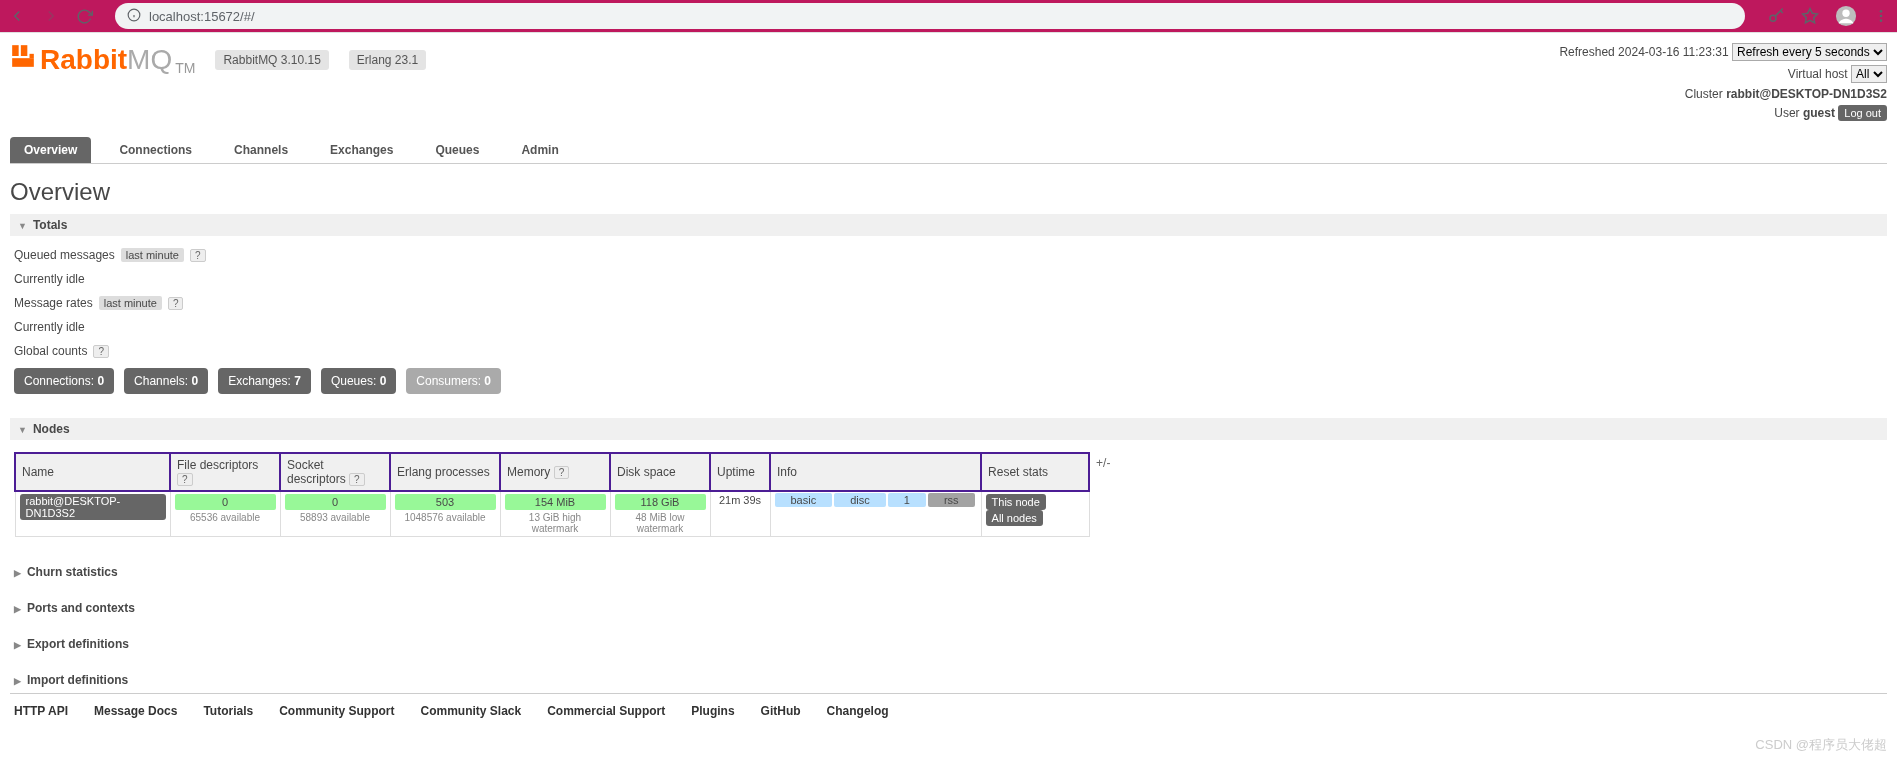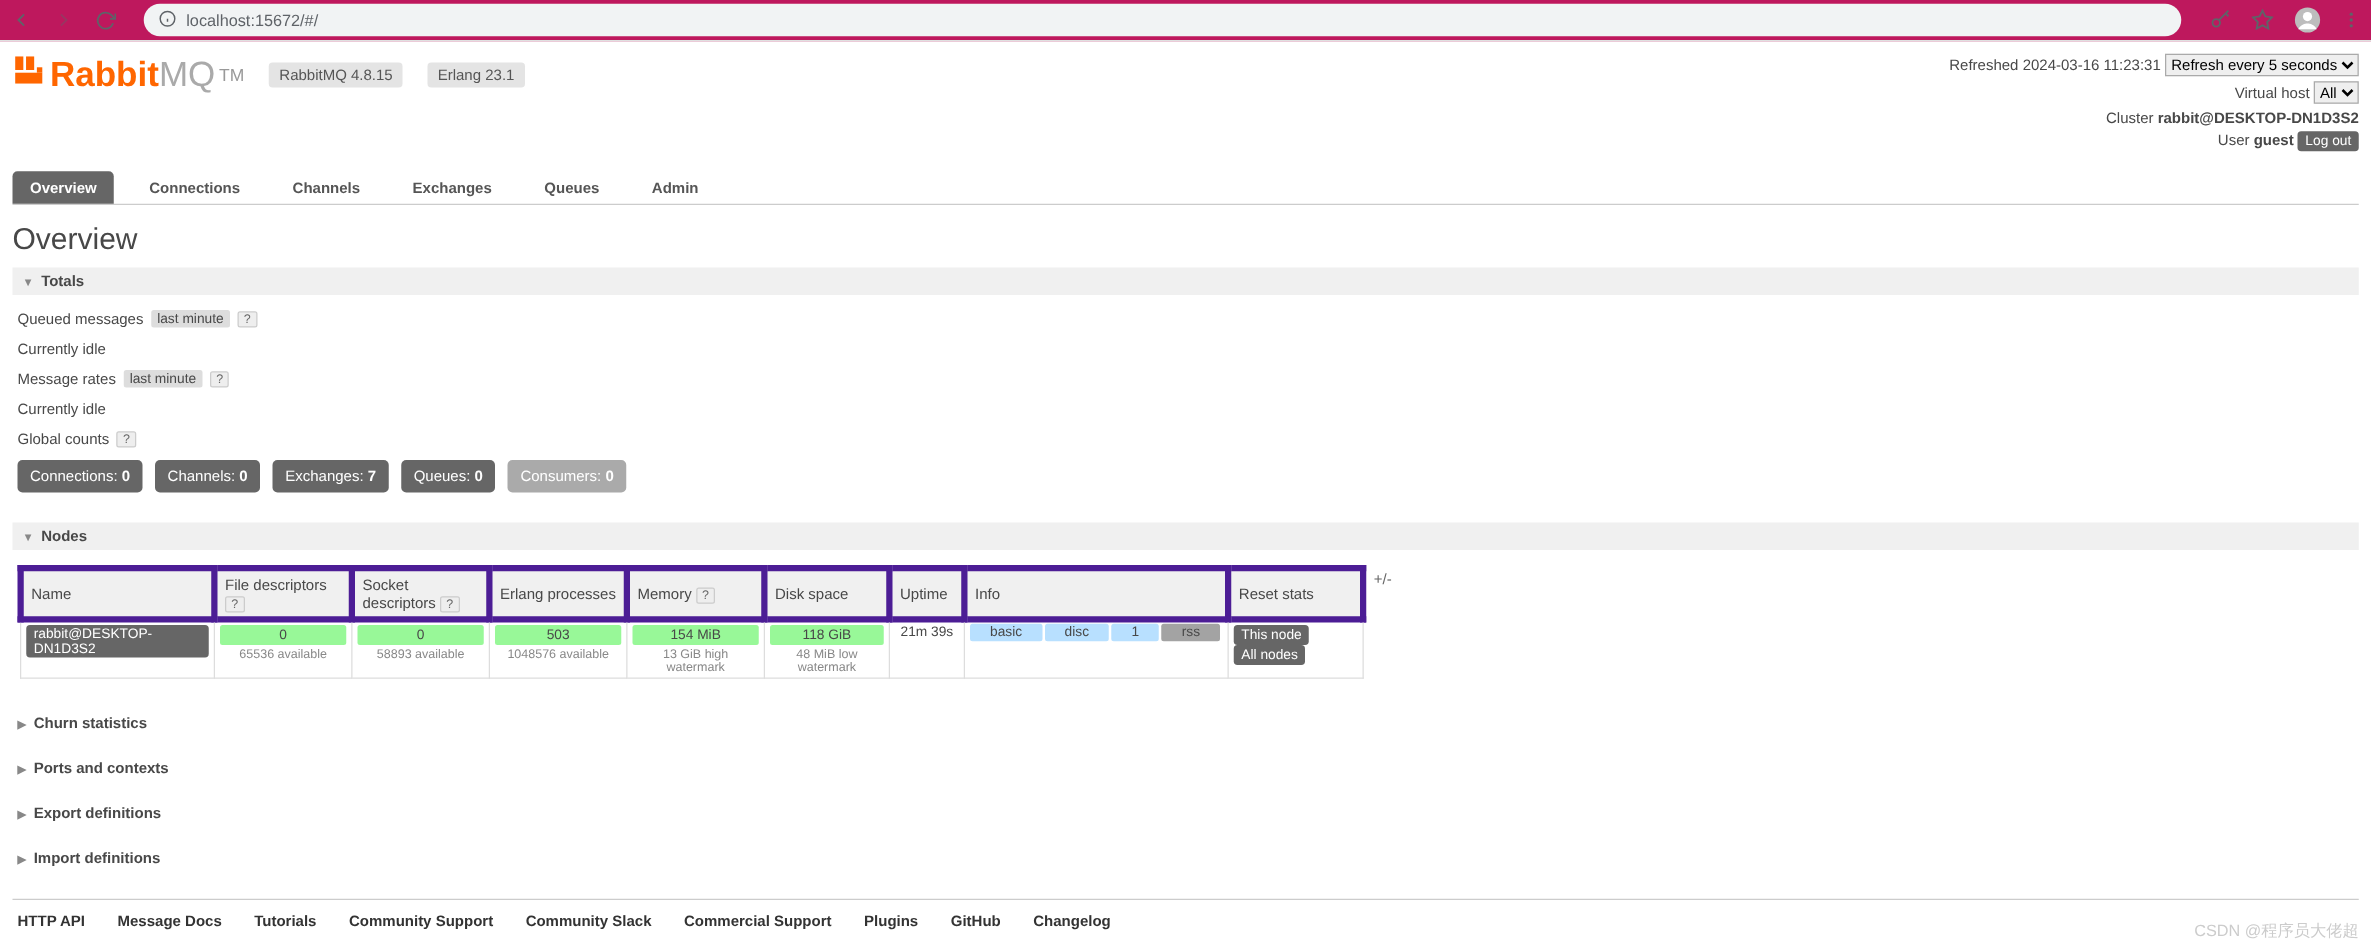--- a/index.html
+++ b/index.html
@@ -10,21 +10,21 @@
 .nav-icons { display: flex; align-items: center; gap: 16px; color: #5f6368; }
 .nav-icon { cursor: pointer; display: inline-flex; }
 .url-bar { flex: 1; display: flex; align-items: center; height: 26px; border-radius: 13px; background: #f1f3f4; padding: 0 12px; color: #5f6368; font-size: 13px; gap: 8px; margin: 0 10px; }
 .url-bar .info-icon { color: #5f6368; }
 .right-icons { display: flex; align-items: center; gap: 16px; color: #5f6368; }
 
 
 .page { padding: 0 10px; min-width: 1500px; }
 .header-row { display: flex; align-items: flex-start; padding-top: 10px; }
 .logo-area { display: flex; align-items: center; gap: 20px; }
-.logo { font-size: 28px; font-weight: bold; color: #ff6600; display: flex; align-items: center; }
+.logo { font-size: 28px; font-weight: bold; color: #ff6600; display: flex; align-items: flex-end; }
 .logo .icon { margin-right: 4px; }
 .logo .thin { font-weight: normal; color: #aaa; }
 .logo .tm { font-size: 14px; color: #999; margin-left: 3px; font-weight: normal; }
 .badge-grey { background: #e4e4e4; color: #555; padding: 3px 8px; border-radius: 3px; font-size: 12px; }
 .header-right { margin-left: auto; text-align: right; font-size: 12px; color: #484848; }
 .header-right > div { margin-bottom: 4px; }
 .header-right select { font-size: 12px; border: 1px solid #aaa; }
 .header-right .logout-btn { background: #666; color: #fff; padding: 2px 6px; border-radius: 3px; cursor: pointer; font-size: 11px; display: inline-block; }
 .header-right b { font-weight: bold; }
 
@@ -46,35 +46,35 @@
 .help-q { background: #eee; border: 1px solid #ccc; padding: 0 4px; border-radius: 2px; font-size: 10px; cursor: pointer; color: #666; }
 
 
 .counts { display: flex; gap: 10px; margin-bottom: 12px; }
 .pill-dark { background: #666; color: #fff; padding: 6px 10px; border-radius: 4px; font-size: 12px; cursor: pointer; }
 .pill-grey { background: #aaa; color: #fff; padding: 6px 10px; border-radius: 4px; font-size: 12px; cursor: pointer; }
 
 
 .nodes-wrap { display: flex; align-items: flex-start; gap: 6px; }
 table.nodes { border-collapse: collapse; }
-table.nodes th { background: #f0f0f0; border: 5px solid #4c1d95; padding: 4px 6px; text-align: left; font-weight: normal; font-size: 12px; color: #484848; }
+table.nodes th { background: #f0f0f0; border: 2px solid #4c1d95; padding: 4px 6px; text-align: left; font-weight: normal; font-size: 12px; color: #484848; }
 table.nodes td { border: 1px solid #ddd; padding: 2px 4px; text-align: center; vertical-align: top; font-size: 11px; }
 .node-name { background: #666; color: #fff; padding: 1px 6px; border-radius: 3px; display: inline-block; font-size: 11px; }
 .green-cell { background: #98f898; padding: 2px 0; border-radius: 2px; font-size: 11px; }
 .sub-grey { color: #888; font-size: 10px; margin-top: 2px; }
 .info-badge { padding: 1px 16px; border-radius: 2px; font-size: 11px; margin-right: 2px; cursor: pointer; }
 .b-basic { background: #b8e0ff; } .b-disc { background: #b8e0ff; } .b-1 { background: #b8e0ff; } .b-rss { background: #a3a3a3; }
 .btn-dark { background: #666; color: #fff; padding: 2px 6px; border-radius: 3px; font-size: 11px; cursor: pointer; display: inline-block; margin-right: 3px; }
 .plus-minus { font-size: 12px; color: #666; cursor: pointer; padding-top: 4px; }
 
 
 .collapsed-section { padding: 6px 4px; font-weight: bold; color: #484848; cursor: pointer; display: flex; align-items: center; gap: 6px; margin-top: 10px; }
 
 
-.footer { border-top: 1px solid #ccc; margin-top: 20px; padding: 10px 4px; display: flex; gap: 26px; text-align: center; }
+.footer { border-top: 1px solid #ccc; padding: 10px 4px; display: flex; gap: 26px; text-align: center; }
 .footer a { color: #333; font-weight: bold; font-size: 12px; text-decoration: none; cursor: pointer; }
 
 .watermark { position: fixed; bottom: 6px; right: 10px; color: #ccc; font-size: 13px; margin-top: 26px; }
 </style>
 </head>
 <body>
 
 <div class="browser-bar">
   <div class="nav-icons">
     <span class="nav-icon">
@@ -140,21 +140,21 @@
         <span class="icon"><svg width="26" height="26" viewBox="0 0 24 24" fill="#ff6600">
               <rect x="2" y="2" width="6" height="10"></rect>
               <rect x="10" y="2" width="6" height="10"></rect>
               <rect x="2" y="14" width="20" height="8"></rect>
               <rect x="18" y="10" width="4" height="4"></rect>
             </svg></span>
         <span>Rabbit</span>
           <span class="thin">MQ</span>
           <span class="tm">TM</span>
       </div>
-      <span class="badge-grey">RabbitMQ 4.8.15</span>
+      <span class="badge-grey">RabbitMQ 3.10.15</span>
       <span class="badge-grey">Erlang 23.1</span>
     </div>
     <div class="header-right">
       <div>
         <span>Refreshed</span>
         <span>2024-03-16 11:23:31</span>
         <select><option>Refresh every 5 seconds</option></select>
       </div>
       <div>
         <span>Virtual host</span>

